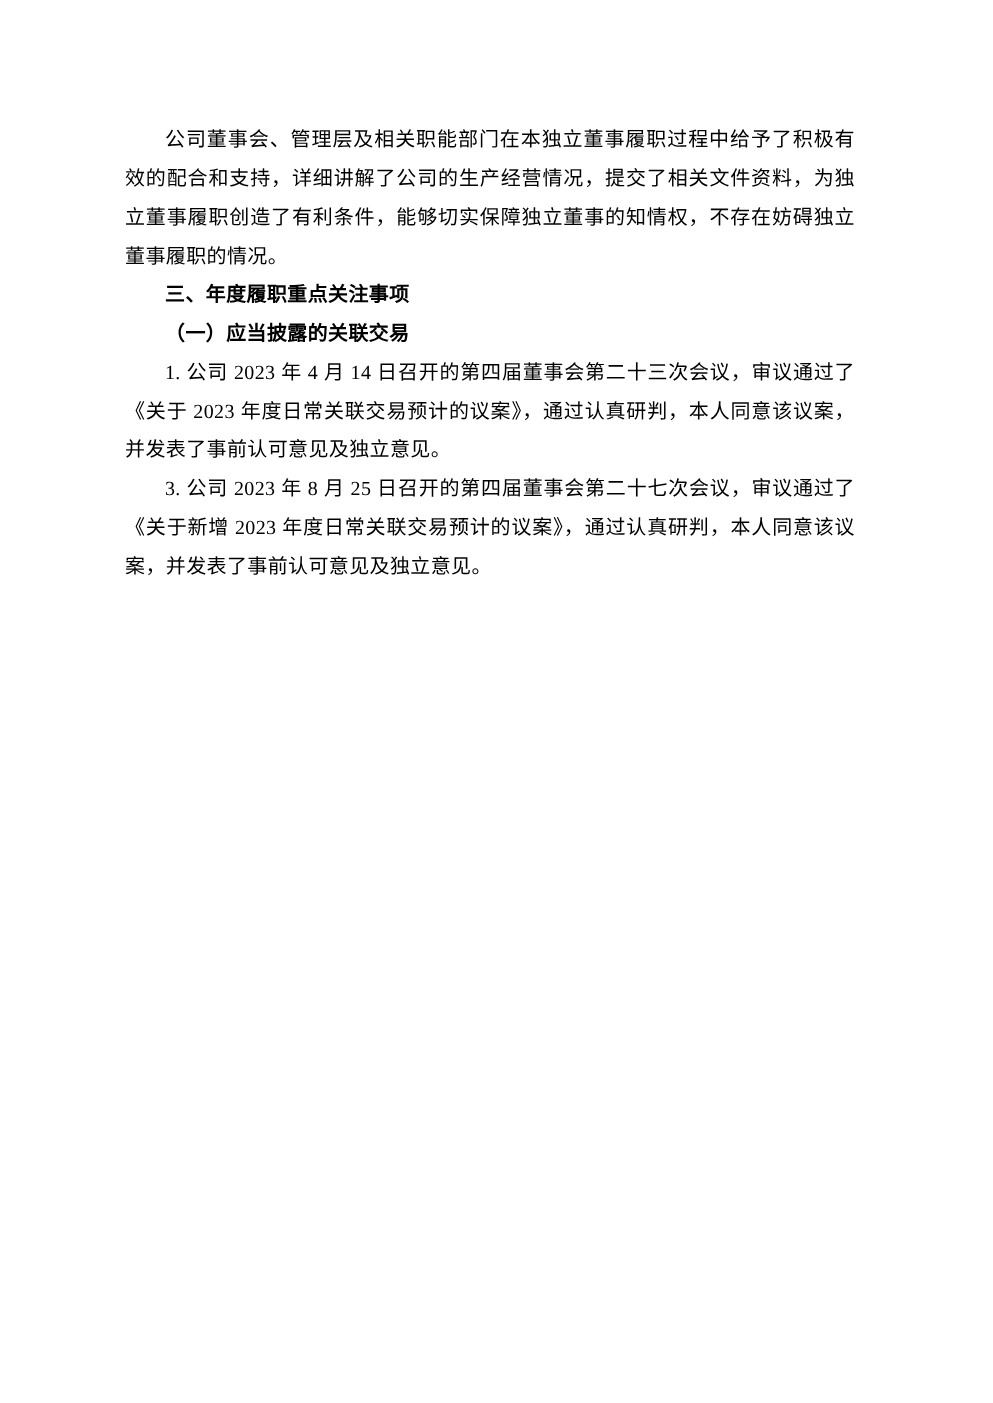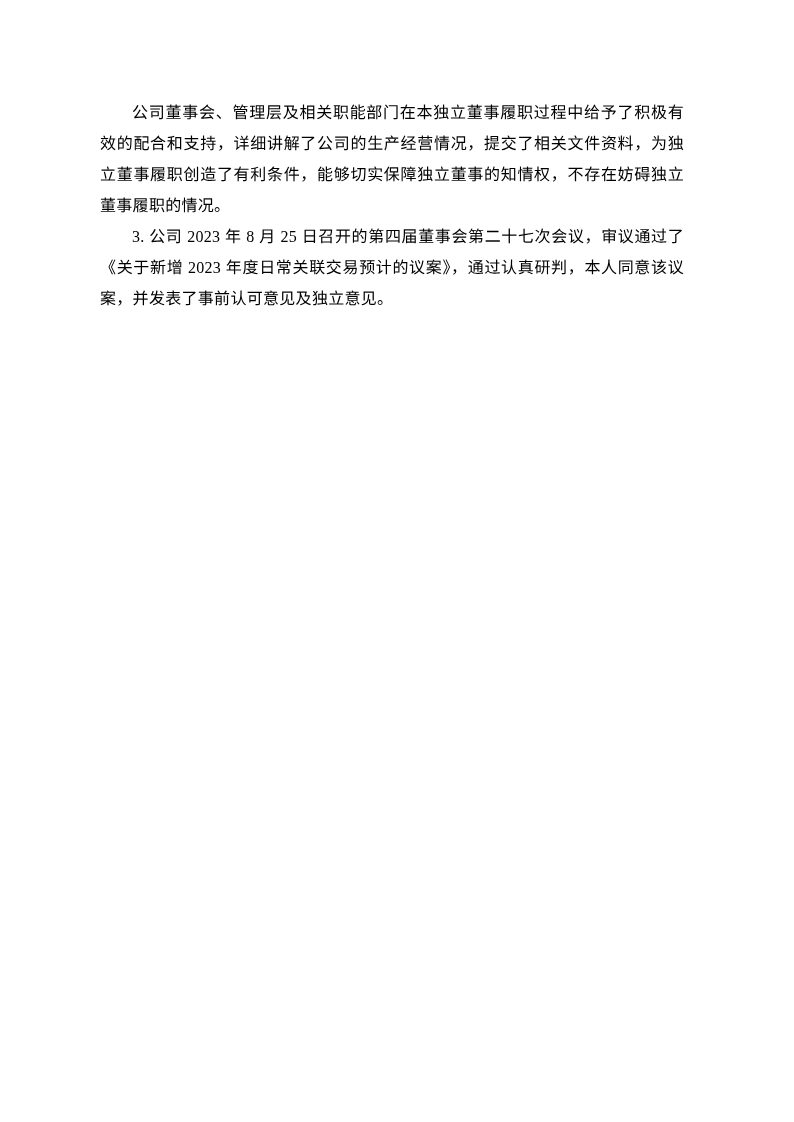--- a/index.html
+++ b/index.html
@@ -34,15 +34,18 @@
     font-weight: bold;
     text-align: left;
   }
 </style>
 </head>
 <body>
 
 <div class="page">
   <div class="doc-body">
     <p>公司董事会、管理层及相关职能部门在本独立董事履职过程中给予了积极有效的配合和支持，详细讲解了公司的生产经营情况，提交了相关文件资料，为独立董事履职创造了有利条件，能够切实保障独立董事的知情权，不存在妨碍独立董事履职的情况。</p>
+    <p class="heading">三、年度履职重点关注事项</p>
+    <p class="heading">（一）应当披露的关联交易</p>
+    <p>1. 公司 2023 年 4 月 14 日召开的第四届董事会第二十三次会议，审议通过了《关于 2023 年度日常关联交易预计的议案》，通过认真研判，本人同意该议案，并发表了事前认可意见及独立意见。</p>
     <p>3. 公司 2023 年 8 月 25 日召开的第四届董事会第二十七次会议，审议通过了《关于新增 2023 年度日常关联交易预计的议案》，通过认真研判，本人同意该议案，并发表了事前认可意见及独立意见。</p>
   </div>
 </div>
 
 </body></html>

